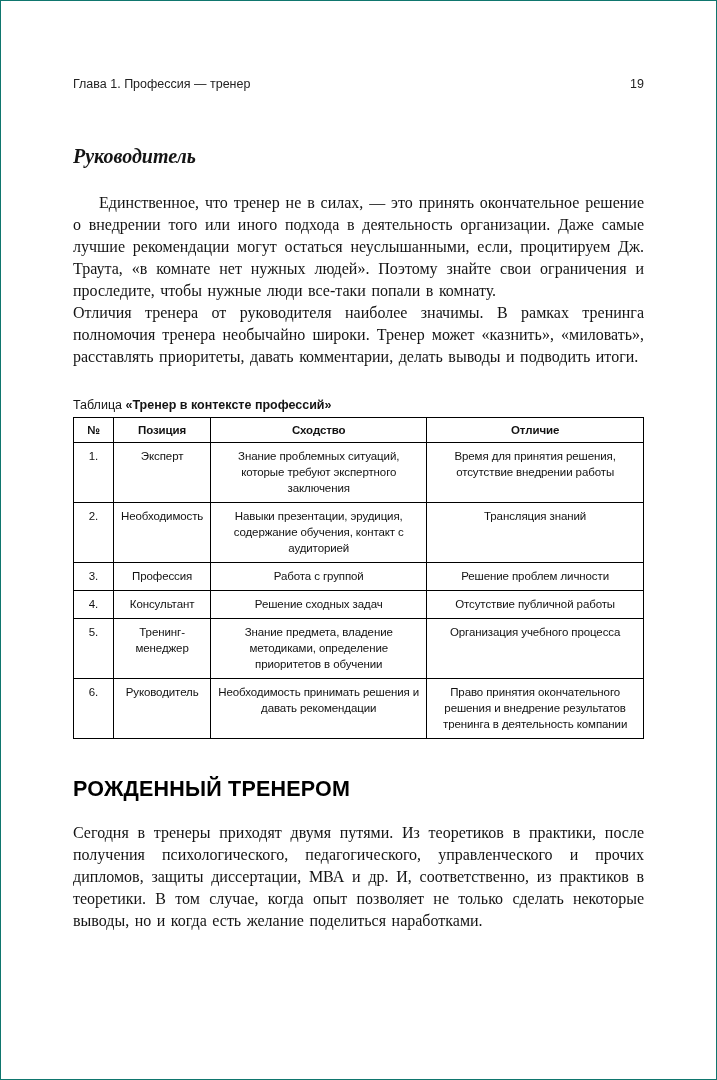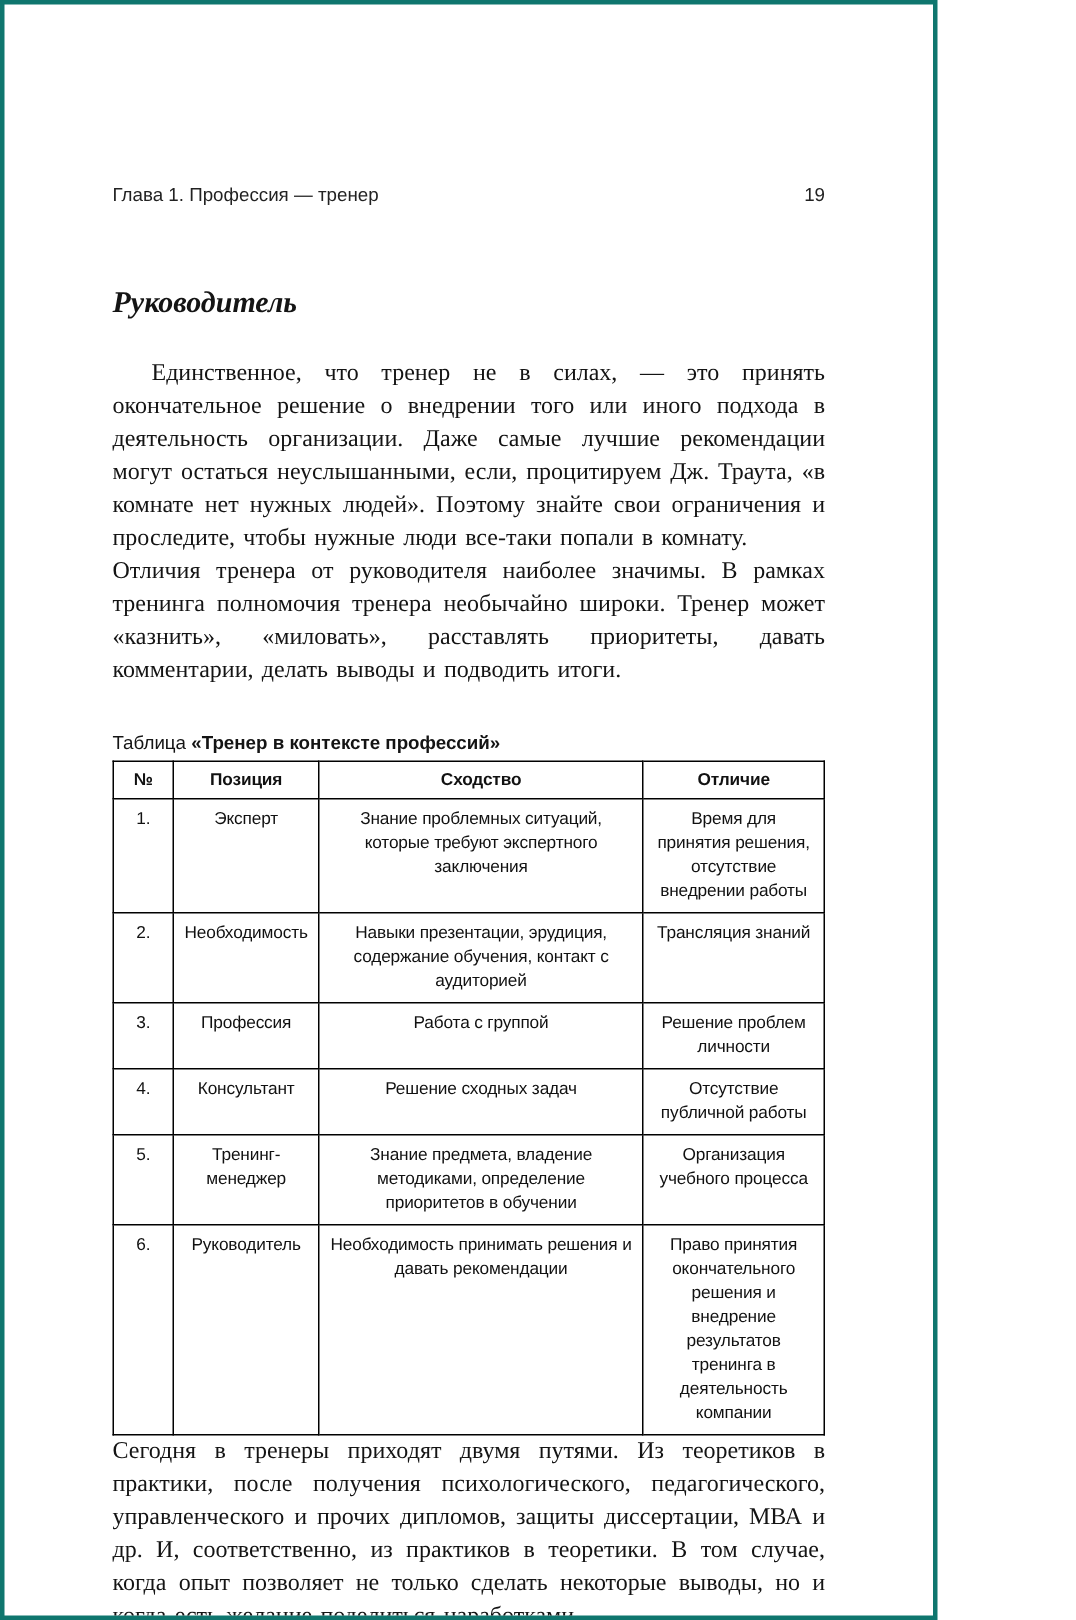--- a/index.html
+++ b/index.html
@@ -1,21 +1,21 @@
 <!DOCTYPE html>
 <html><head>
 <meta charset="utf-8">
 <style>
   * { margin:0; padding:0; box-sizing:border-box; }
   html, body { background:#ffffff; }
   .page {
-    width:625px; height:1080px;
+    width:717px; height:1080px;
     background:#ffffff;
-    border:3px solid #0f766e;
-    padding:120px 72px 0 72px;
+    border:1px solid #0f766e;
+    padding:76px 72px 0 72px;
     font-family:"Liberation Serif", serif;
     color:#141414;
     position:relative;
     overflow:hidden;
   }
   .running-head {
     display:flex; justify-content:space-between; align-items:baseline;
     font-family:"Liberation Sans", sans-serif;
     font-size:12.5px; color:#222;
     margin-bottom:54px;
@@ -134,16 +134,17 @@
       </tr>
       <tr>
         <td class="num">6.</td>
         <td>Руководитель</td>
         <td>Необходимость принимать решения и давать рекомендации</td>
         <td>Право принятия окончательного решения и внедрение результатов тренинга в деятельность компании</td>
       </tr>
     </tbody>
   </table>
 
+  <h1 class="big-heading">РОЖДЕННЫЙ ТРЕНЕРОМ</h1>
 
   <p class="body-par">Сегодня в тренеры приходят двумя путями. Из теоретиков в практики, после получения психологического, педагогического, управленческого и прочих дипломов, защиты диссертации, МВА и др. И, соответственно, из практиков в теоретики. В том случае, когда опыт позволяет не только сделать некоторые выводы, но и когда есть желание поделиться наработками.</p>
 
 </div>
 
 </body></html>

